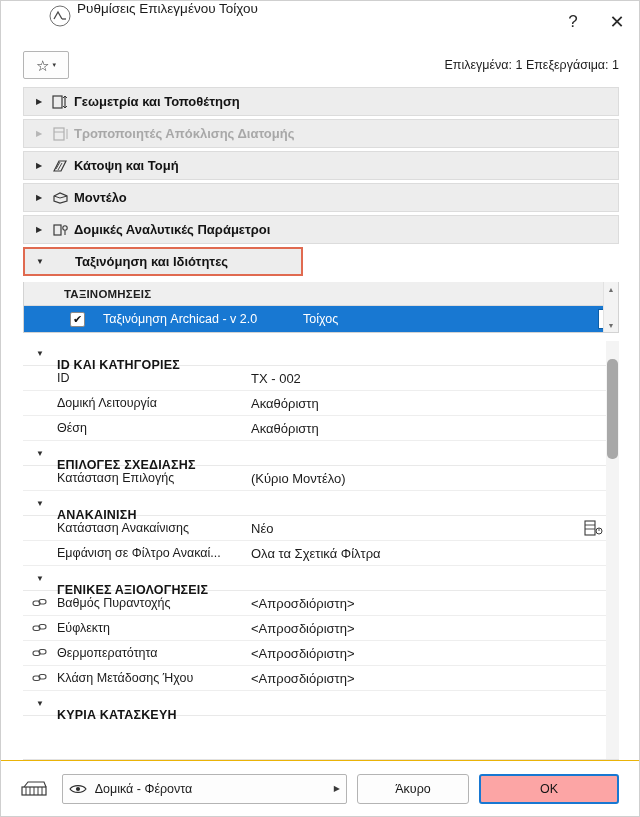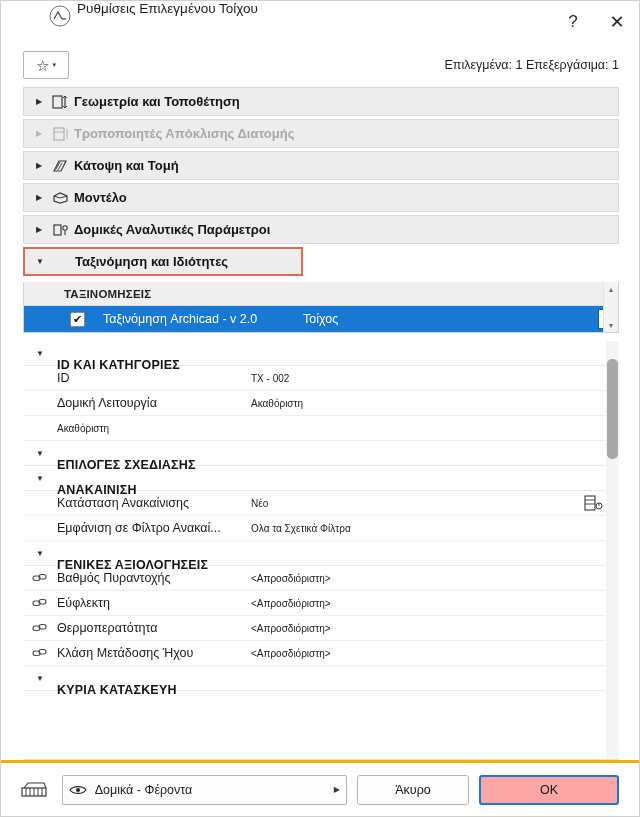--- a/index.html
+++ b/index.html
@@ -251,35 +251,35 @@
   }
   .prow .pname {
     width: 194px;
     font-size: 12.5px;
     color: #1b1b1b;
     white-space: nowrap;
     overflow: hidden;
     text-overflow: ellipsis;
   }
   .prow .pval {
-    font-size: 10px;
+    font-size: 13px;
     color: #1b1b1b;
     white-space: nowrap;
   }
   .prow .rowicon {
     margin-left: auto;
     display: flex; align-items: center; justify-content: center;
     color: #333;
   }
 
   
   .footer {
     height: 56px;
     flex: none;
-    border-top: 3px solid #eab308;
+    border-top: 1px solid #eab308;
     display: flex;
     align-items: center;
     padding: 0 20px 0 18px;
     gap: 10px;
     background: #fff;
   }
   .footer .pen-icon {
     width: 34px; height: 30px;
     display: flex; align-items: center; justify-content: center;
   }
@@ -446,28 +446,34 @@
     </div>
 
     <div class="prow">
       <span class="pad"></span>
       <span class="pname">Δομική Λειτουργία</span>
       <span class="pval">Ακαθόριστη</span>
     </div>
 
     <div class="prow">
       <span class="pad"></span>
+      <span class="pname">Θέση</span>
       <span class="pval">Ακαθόριστη</span>
     </div>
 
     <div class="prow group">
       <span class="gtri">▼</span>
       <span class="gname">ΕΠΙΛΟΓΕΣ ΣΧΕΔΙΑΣΗΣ</span>
     </div>
 
+    <div class="prow">
+      <span class="pad"></span>
+      <span class="pname">Κατάσταση Επιλογής</span>
+      <span class="pval">(Κύριο Μοντέλο)</span>
+    </div>
 
     <div class="prow group">
       <span class="gtri">▼</span>
       <span class="gname">ΑΝΑΚΑΙΝΙΣΗ</span>
     </div>
 
     <div class="prow">
       <span class="pad"></span>
       <span class="pname">Κατάσταση Ανακαίνισης</span>
       <span class="pval">Νέο</span>

